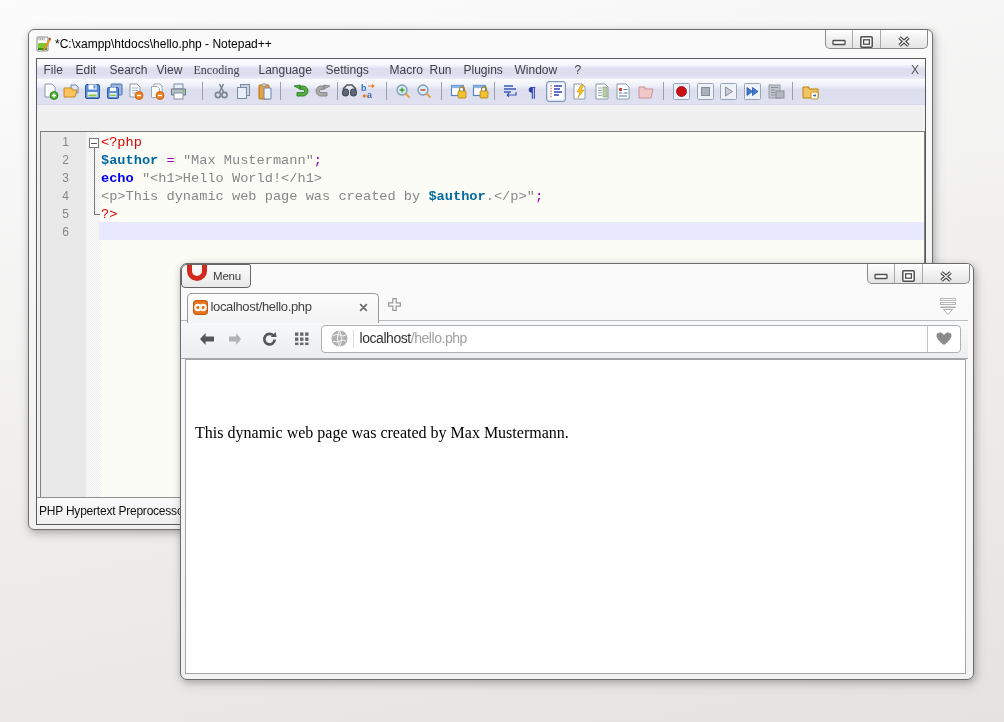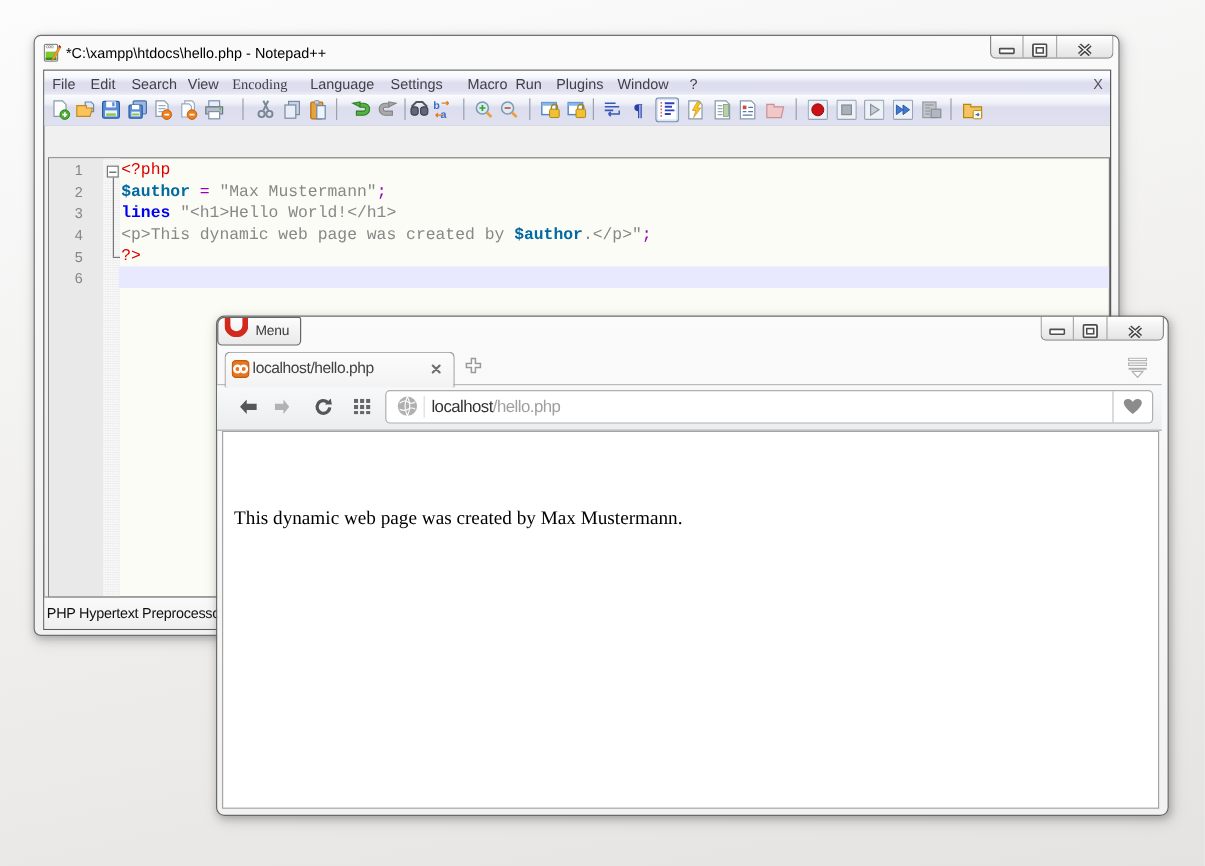--- a/index.html
+++ b/index.html
@@ -314,21 +314,21 @@
       <div class="lnum" style="top:73px;left:-12px;">5</div>
       <div class="lnum" style="top:91px;left:-12px;">6</div>
       <div id="cline"></div>
       <div id="foldbox">
             <div></div>
           </div>
       <div id="foldline"></div>
       <div id="foldfoot"></div>
       <pre id="code"><span class="red">&lt;?php</span>
 <span class="nav">$author</span> <span class="mag">=</span> <span class="gry">"Max Mustermann"</span><span class="mag">;</span>
-<span class="blu">lines</span> <span class="gry">"&lt;h1&gt;Hello World!&lt;/h1&gt;</span>
+<span class="blu">echo</span> <span class="gry">"&lt;h1&gt;Hello World!&lt;/h1&gt;</span>
 <span class="gry">&lt;p&gt;This dynamic web page was created by </span><span class="nav">$author</span><span class="gry">.&lt;/p&gt;"</span><span class="mag">;</span>
 <span class="red">?&gt;</span></pre>
     </div>
     <div id="npp-status">
           <div id="npp-statustext">PHP Hypertext Preprocessor&nbsp;&nbsp;&nbsp;&nbsp;&nbsp;&nbsp;&nbsp;&nbsp;&nbsp;&nbsp;&nbsp;&nbsp;&nbsp;&nbsp;length : 102&nbsp;&nbsp;lines : 6</div>
         </div>
   </div>
 </div>
 
 <div id="op">

